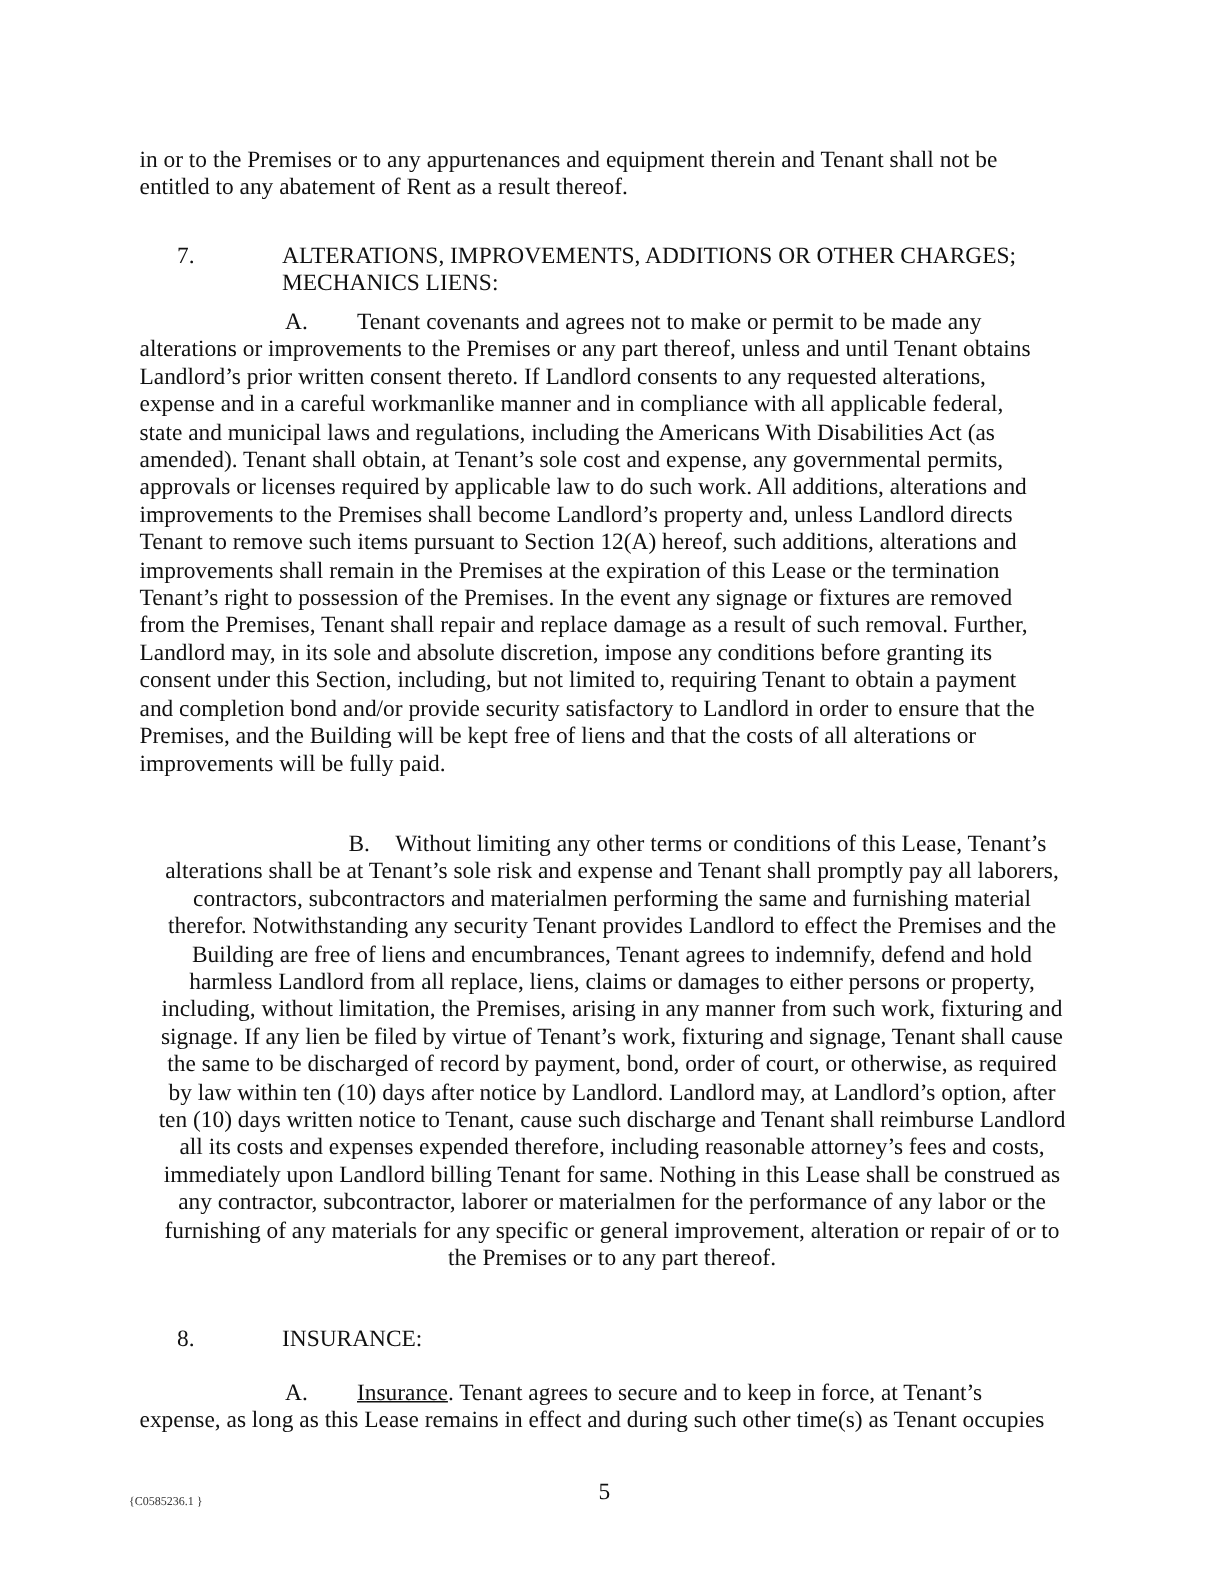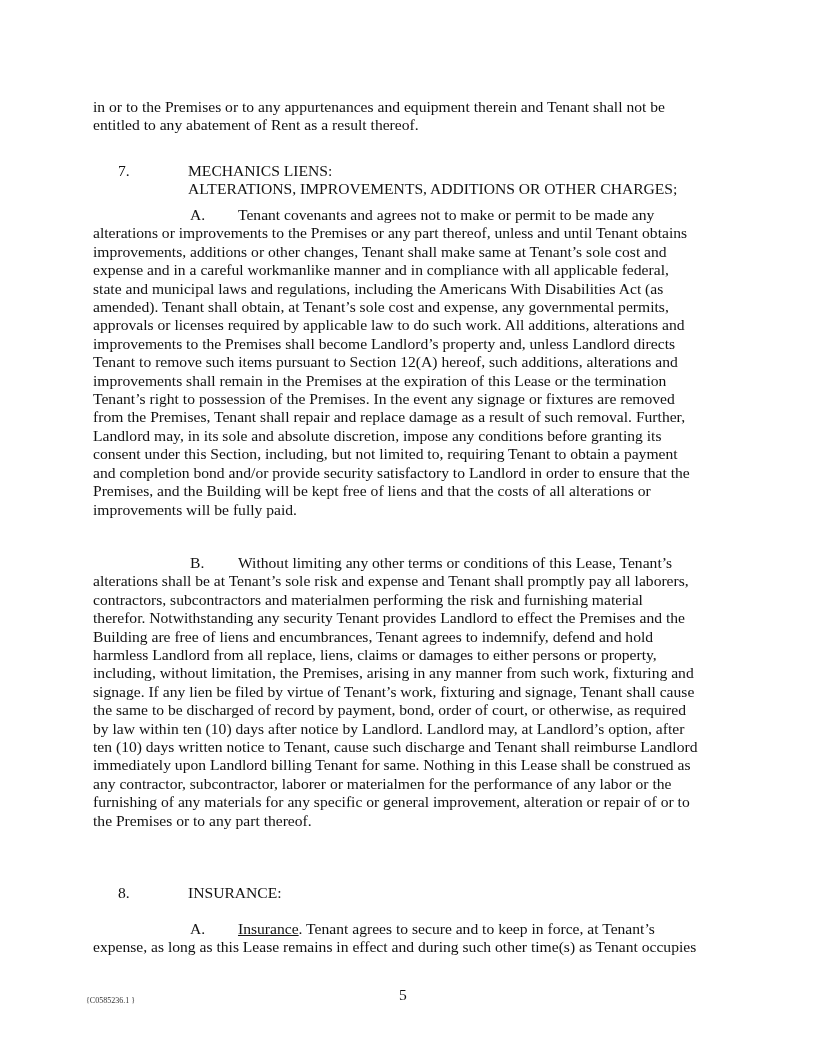--- a/index.html
+++ b/index.html
@@ -27,57 +27,58 @@
 <div class="page">
 
   <div class="block" style="top:98px;">
     <span class="line">in or to the Premises or to any appurtenances and equipment therein and Tenant shall not be</span>
     <span class="line">entitled to any abatement of Rent as a result thereof.</span>
   </div>
 
   <div class="heading" style="top:162px;">
     <span class="num">7.</span>
     <span class="title">
+      <span class="line">ALTERATIONS, IMPROVEMENTS, ADDITIONS OR OTHER CHARGES;</span>
       <span class="line">MECHANICS LIENS:</span>
-      <span class="line">ALTERATIONS, IMPROVEMENTS, ADDITIONS OR OTHER CHARGES;</span>
     </span>
   </div>
 
   <div class="block" style="top:206px;">
     <span class="line"><span class="ind"></span><span class="lbl">A.</span><span>Tenant covenants and agrees not to make or permit to be made any</span></span>
     <span class="line">alterations or improvements to the Premises or any part thereof, unless and until Tenant obtains</span>
-    <span class="line">improvements, additions or other changes, Tenant shall make same at Tenant’s sole cost and</span>
+    <span class="line">Landlord’s prior written consent thereto. If Landlord consents to any requested alterations,</span>
     <span class="line">expense and in a careful workmanlike manner and in compliance with all applicable federal,</span>
     <span class="line">state and municipal laws and regulations, including the Americans With Disabilities Act (as</span>
     <span class="line">amended). Tenant shall obtain, at Tenant’s sole cost and expense, any governmental permits,</span>
     <span class="line">approvals or licenses required by applicable law to do such work. All additions, alterations and</span>
     <span class="line">improvements to the Premises shall become Landlord’s property and, unless Landlord directs</span>
     <span class="line">Tenant to remove such items pursuant to Section 12(A) hereof, such additions, alterations and</span>
     <span class="line">improvements shall remain in the Premises at the expiration of this Lease or the termination</span>
     <span class="line">Tenant’s right to possession of the Premises. In the event any signage or fixtures are removed</span>
     <span class="line">from the Premises, Tenant shall repair and replace damage as a result of such removal.  Further,</span>
     <span class="line">Landlord may, in its sole and absolute discretion, impose any conditions before granting its</span>
     <span class="line">consent under this Section, including, but not limited to, requiring Tenant to obtain a payment</span>
     <span class="line">and completion bond and/or provide security satisfactory to Landlord in order to ensure that the</span>
     <span class="line">Premises, and the Building will be kept free of liens and that the costs of all alterations or</span>
     <span class="line">improvements will be fully paid.</span>
   </div>
 
-  <div class="block" style="top:554px;">
+  <div class="block" style="top:554px;text-align:center;">
     <span class="line"><span class="ind"></span><span class="lbl">B.</span><span>Without limiting any other terms or conditions of this Lease, Tenant’s</span></span>
     <span class="line">alterations shall be at Tenant’s sole risk and expense and Tenant shall promptly pay all laborers,</span>
-    <span class="line">contractors, subcontractors and materialmen performing the risk and furnishing material</span>
+    <span class="line">contractors, subcontractors and materialmen performing the same and furnishing material</span>
     <span class="line">therefor.  Notwithstanding any security Tenant provides Landlord to effect the Premises and the</span>
     <span class="line">Building are free of liens and encumbrances, Tenant agrees to indemnify, defend and hold</span>
     <span class="line">harmless Landlord from all replace, liens, claims or damages to either persons or property,</span>
     <span class="line">including, without limitation, the Premises, arising in any manner from such work, fixturing and</span>
     <span class="line">signage. If any lien be filed by virtue of Tenant’s work, fixturing and signage, Tenant shall cause</span>
     <span class="line">the same to be discharged of record by payment, bond, order of court, or otherwise, as required</span>
     <span class="line">by law within ten (10) days after notice by Landlord. Landlord may, at Landlord’s option, after</span>
     <span class="line">ten (10) days written notice to Tenant, cause such discharge and Tenant shall reimburse Landlord</span>
+    <span class="line">all its costs and expenses expended therefore, including reasonable attorney’s fees and costs,</span>
     <span class="line">immediately upon Landlord billing Tenant for same. Nothing in this Lease shall be construed as</span>
     <span class="line">any contractor, subcontractor, laborer or materialmen for the performance of any labor or the</span>
     <span class="line">furnishing of any materials for any specific or general improvement, alteration or repair of or to</span>
     <span class="line">the Premises or to any part thereof.</span>
   </div>
 
   <div class="heading" style="top:884px;">
     <span class="num">8.</span>
     <span class="title">INSURANCE:</span>
   </div>

